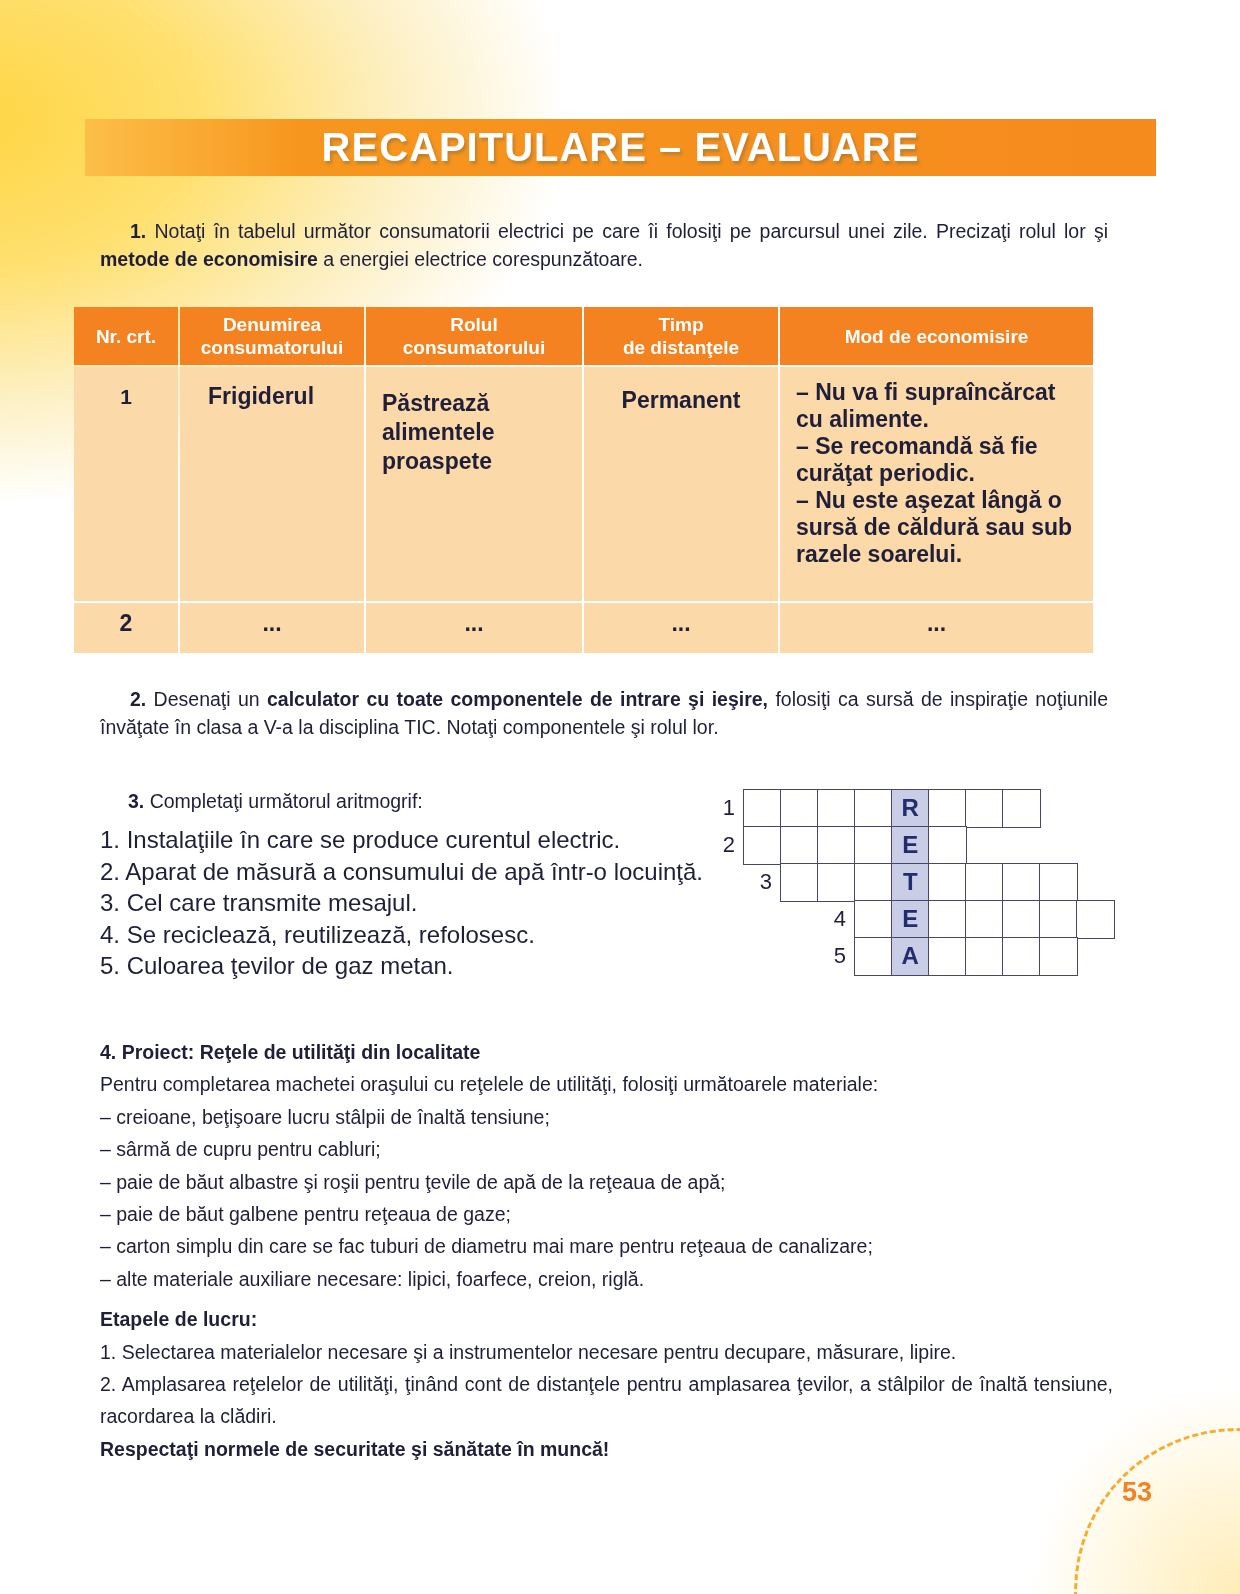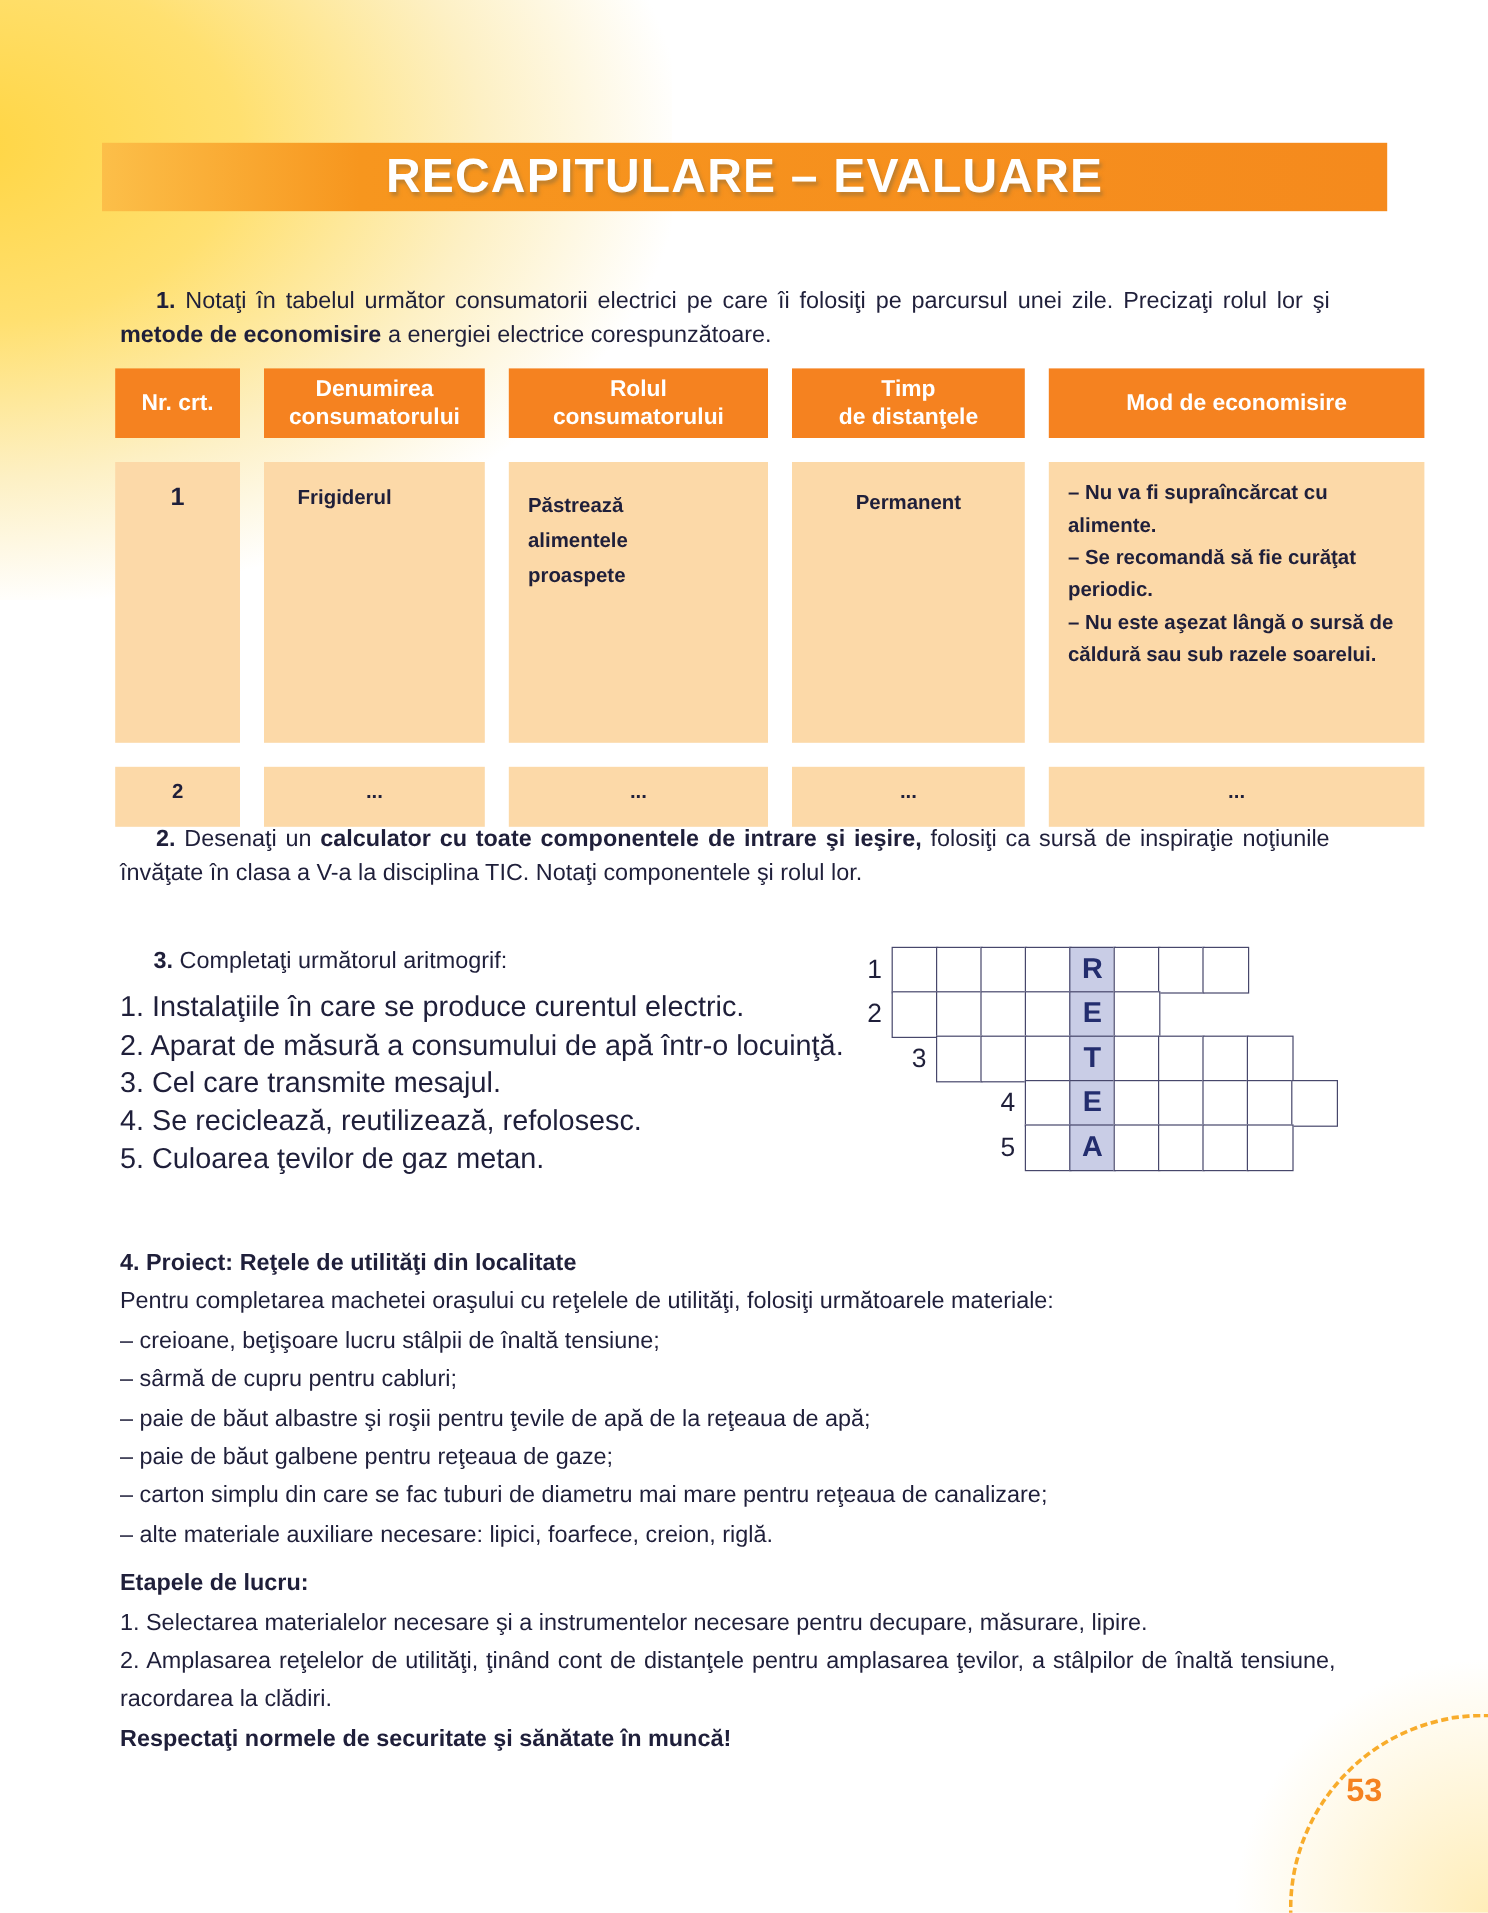--- a/index.html
+++ b/index.html
@@ -38,39 +38,39 @@
   .banner h1 {
     margin: 0; font-size: 40px; font-weight: 700; color: #ffffff;
     letter-spacing: 1px; text-shadow: 2px 3px 3px rgba(140,110,60,0.5);
   }
 
   
   .para {
     position: absolute; left: 100px; width: 1008px; margin: 0;
     font-size: 19.5px; line-height: 28px; text-align: justify;
   }
-  .para.task1 { top: 237px; text-indent: 30px; }
+  .para.task1 { top: 217px; text-indent: 30px; }
   .para.task2 { top: 685px; text-indent: 30px; }
 
   
   .eval-table {
-    position: absolute; left: 96px; top: 307px; width: 1017px;
+    position: absolute; left: 74px; top: 307px; width: 1017px;
     display: grid;
     grid-template-columns: 104px 184px 216px 194px 313px;
     grid-template-rows: 58px 234px 50px;
-    gap: 20px;
+    gap: 2px;
   }
   .th {
     background: #f58220; color: #ffffff; font-weight: 700;
     font-size: 19px; line-height: 23px;
     display: flex; align-items: center; justify-content: center;
     text-align: center; white-space: pre-line;
   }
   .td {
-    background: #fcd9a8; font-weight: 700; font-size: 17px;
+    background: #fcd9a8; font-weight: 700; font-size: 23px;
     line-height: 27px; white-space: pre-line; color: #1f1f3a;
     box-sizing: border-box;
   }
   .td.c { text-align: center; }
   .td.nr1 { padding-top: 16px; font-size: 21px; }
   .td.den { padding: 16px 10px 0 28px; }
   .td.rol { padding: 22px 10px 0 16px; line-height: 29px; }
   .td.timp { padding-top: 20px; }
   .td.mod { padding: 12px 14px 0 16px; }
   .td.r2 { padding-top: 7px; }

